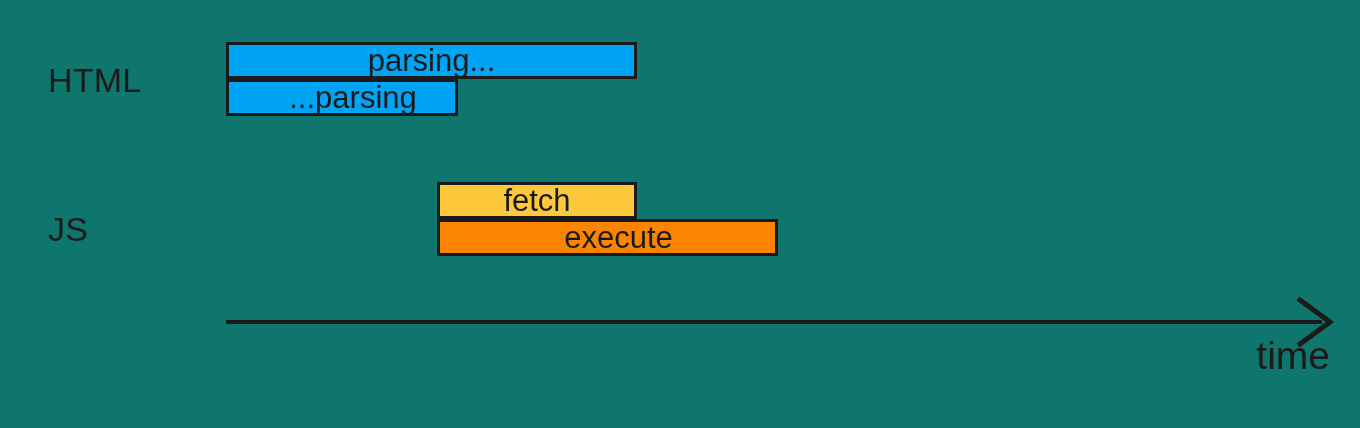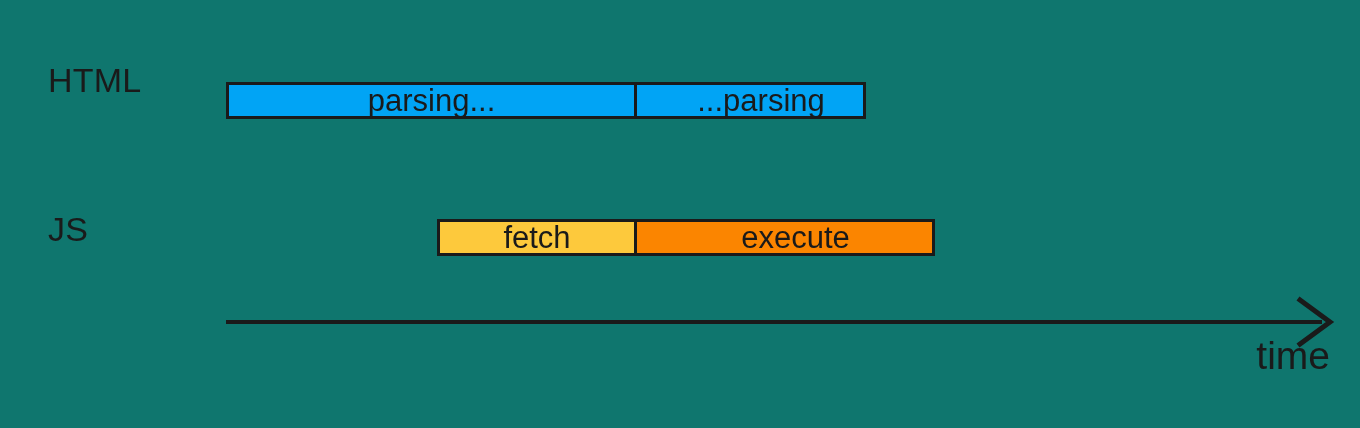--- a/index.html
+++ b/index.html
@@ -28,21 +28,22 @@
     white-space: nowrap;
     line-height: 1;
   }
   #label-html { left: 48px; top: 63px; }
   #label-js   { left: 48px; top: 212px; }
 
   
   .bar-row {
     position: absolute;
     display: flex;
-    align-items: flex-end;
+    align-items: flex-start;
+    flex-direction: column;
   }
   #row-html { left: 226px; top: 42px;  height: 77px; }
   #row-js   { left: 437px; top: 182px; height: 74px; }
 
   .segment {
     box-sizing: border-box;
     border: 3px solid #1A1A1A;
     display: flex;
     align-items: center;
     justify-content: center;
@@ -82,21 +83,21 @@
 
   <div class="bar-row" id="row-html">
     <div class="segment" style="width: 411px; background: rgb(1, 164, 245);">parsing...</div>
     <div class="segment" style="width: 232px; background: rgb(1, 164, 245);">...parsing</div>
   </div>
 
   <div class="row-label" id="label-js">JS</div>
 
   <div class="bar-row" id="row-js">
     <div class="segment" style="width: 200px; background: rgb(253, 201, 60);">fetch</div>
-    <div class="segment" style="width: 301px; background: rgb(251, 133, 0);">execute</div>
+    <div class="segment" style="width: 341px; background: rgb(251, 133, 0);">execute</div>
   </div>
 
   <svg id="time-axis" viewBox="0 0 1140 62">
     <line x1="16" y1="30" x2="1112" y2="30" stroke="#1A1A1A" stroke-width="4"></line>
     <polyline points="1090,8 1120,30 1090,52" fill="none" stroke="#1A1A1A" stroke-width="5" stroke-linecap="square" stroke-linejoin="miter"></polyline>
   </svg>
 
   <div id="time-label">time</div>
 
 </div>

